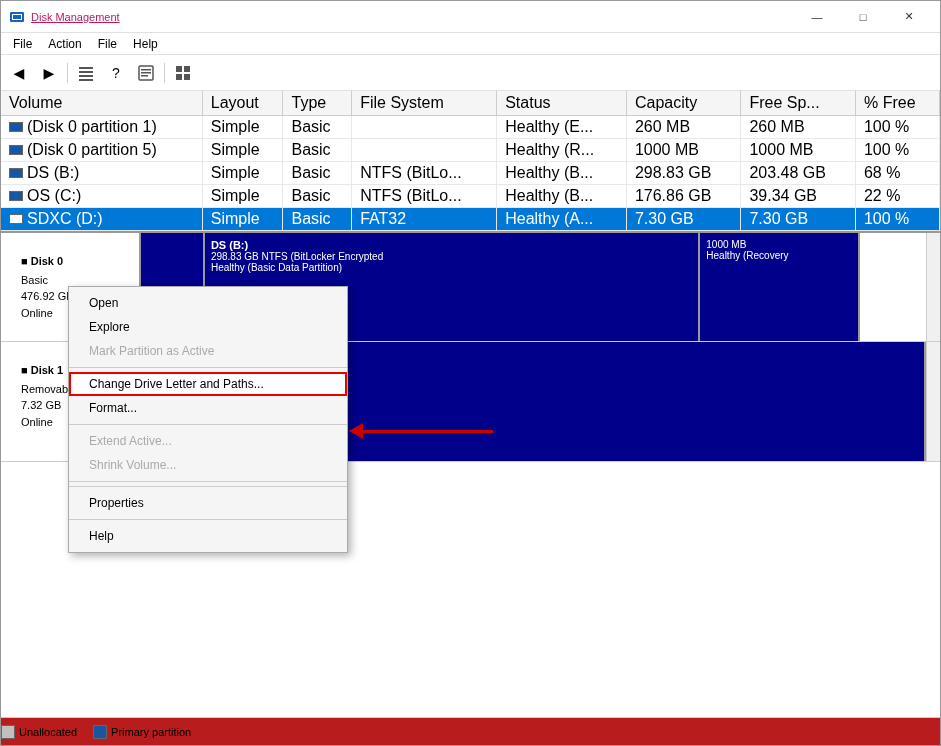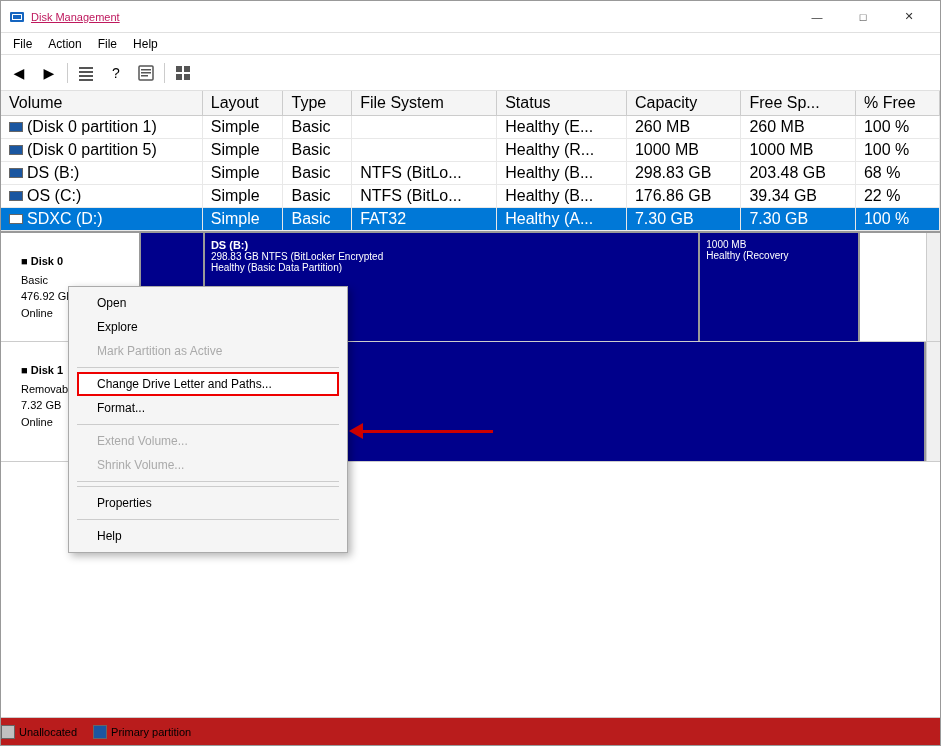--- a/index.html
+++ b/index.html
@@ -240,21 +240,21 @@
     
     .context-menu {
       position: absolute;
       top: 195px;
       left: 67px;
       width: 280px;
       background: #f5f5f5;
       border: 1px solid #aaa;
       box-shadow: 3px 3px 8px rgba(0,0,0,0.3);
       z-index: 100;
-      padding: 4px 8px;
+      padding: 4px 0;
     }
 
     .ctx-item {
       padding: 5px 20px;
       cursor: pointer;
       font-size: 12px;
       color: #000;
     }
 
     .ctx-item.disabled {
@@ -519,21 +519,21 @@
     </div>
 
     <div class="context-menu" id="context-menu">
     <div class="ctx-item">Open</div>
         <div class="ctx-item">Explore</div>
         <div class="ctx-item disabled">Mark Partition as Active</div>
         <div class="ctx-sep"></div>
         <div class="ctx-item highlighted">Change Drive Letter and Paths...</div>
         <div class="ctx-item">Format...</div>
         <div class="ctx-sep"></div>
-        <div class="ctx-item disabled">Extend Volume...</div>
+        <div class="ctx-item disabled">Extend Active...</div>
         <div class="ctx-item disabled">Shrink Volume...</div>
         <div class="ctx-sep"></div>
         <div class="ctx-sep"></div>
         <div class="ctx-item">Properties</div>
         <div class="ctx-sep"></div>
         <div class="ctx-item">Help</div>
       </div>
 
     <div class="arrow-container">
       <div class="arrow-head"></div>

